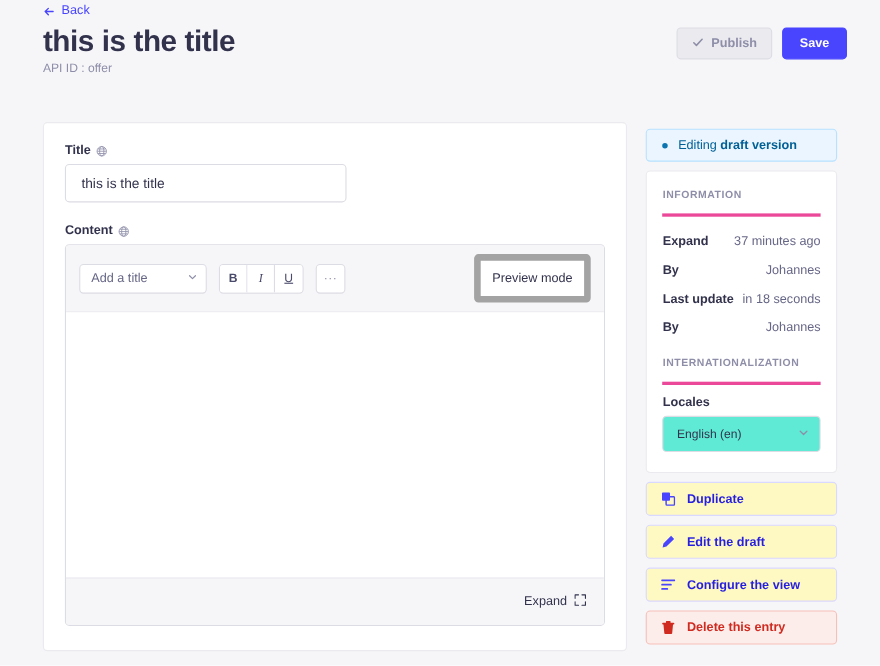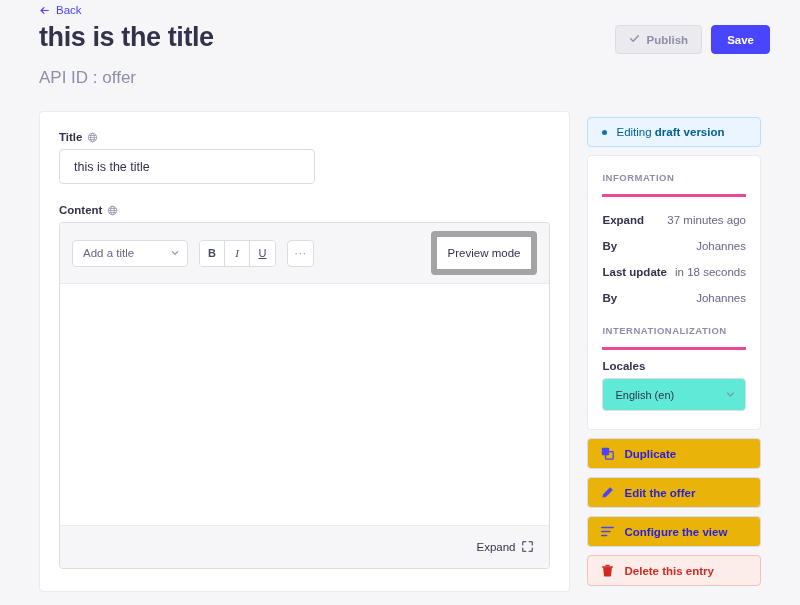--- a/index.html
+++ b/index.html
@@ -45,22 +45,22 @@
   }
   .header-left { padding-top: 2px; }
   .page-title {
     font-size: 27px;
     font-weight: bold;
     letter-spacing: -0.4px;
     color: #32324d;
     line-height: 1.15;
   }
   .api-id {
-    margin-top: 15px;
-    font-size: 17px;
+    margin-top: 3px;
+    font-size: 11px;
     color: #8e8ea9;
   }
   .header-actions {
     display: flex;
     align-items: center;
     gap: 9px;
     padding-top: 5px;
   }
   .btn {
     display: inline-flex;
@@ -308,21 +308,21 @@
     color: #32324d;
     cursor: pointer;
   }
 
   .action-btn {
     display: flex;
     align-items: center;
     gap: 10px;
     height: 31px;
     padding: 0 13px;
-    background: #eab308;
+    background: #fef9c3;
     border: 1px solid #d9d8ff;
     border-radius: 4px;
     font-size: 11.5px;
     font-weight: bold;
     color: #271fe0;
     cursor: pointer;
   }
   .action-btn.danger {
     background: #fcecea;
     border-color: #f5c0b8;
@@ -486,21 +486,21 @@
         </span>
         <span>Duplicate</span>
       </div>
 
       <div class="action-btn">
         <span class="action-icon">
           <svg width="13" height="13" viewBox="0 0 16 16" fill="none">
             <path d="M11.2 1.4l3.4 3.4-8.6 8.6-4.3.9.9-4.3 8.6-8.6z" fill="#4945ff"></path>
           </svg>
         </span>
-        <span>Edit the offer</span>
+        <span>Edit the draft</span>
       </div>
 
       <div class="action-btn">
         <span class="action-icon">
           <svg width="13" height="13" viewBox="0 0 16 16" fill="none">
             <path d="M1 3.2h14M1 8h10M1 12.8h6" stroke="#4945ff" stroke-width="1.9" stroke-linecap="round"></path>
           </svg>
         </span>
         <span>Configure the view</span>
       </div>

